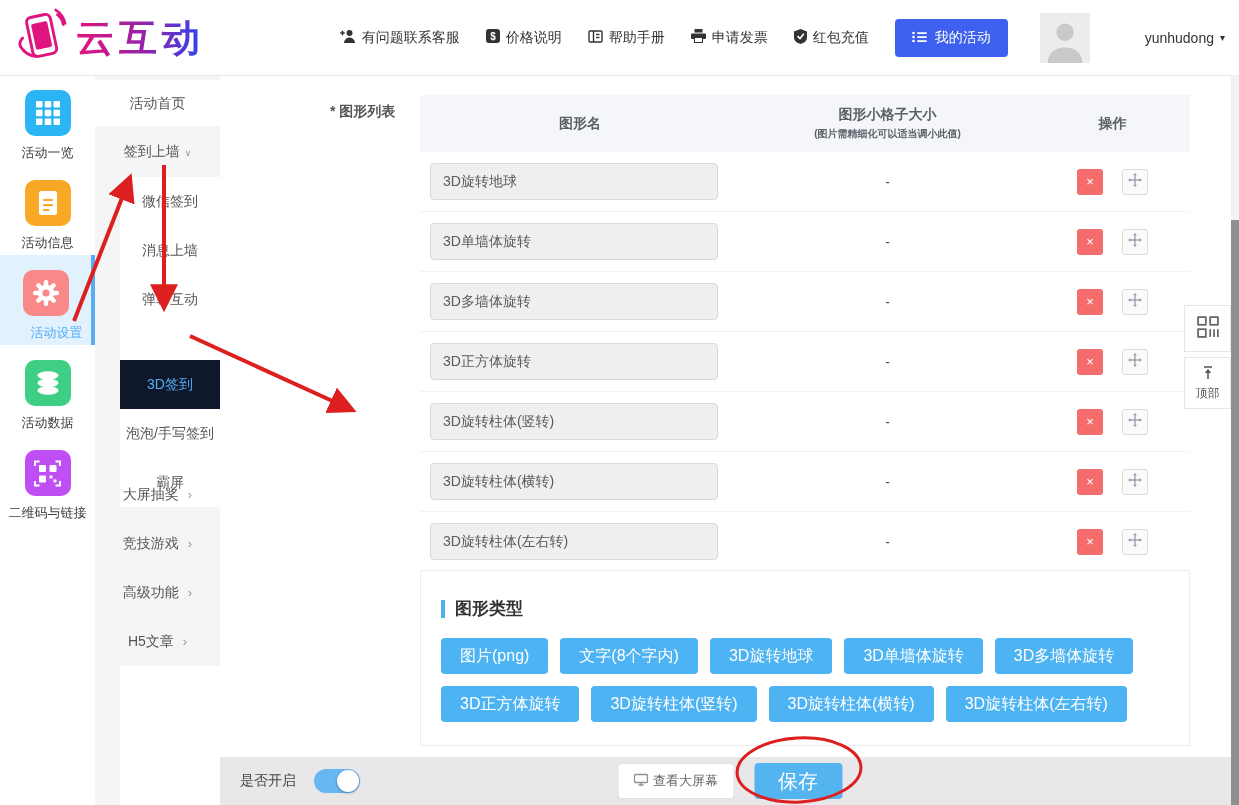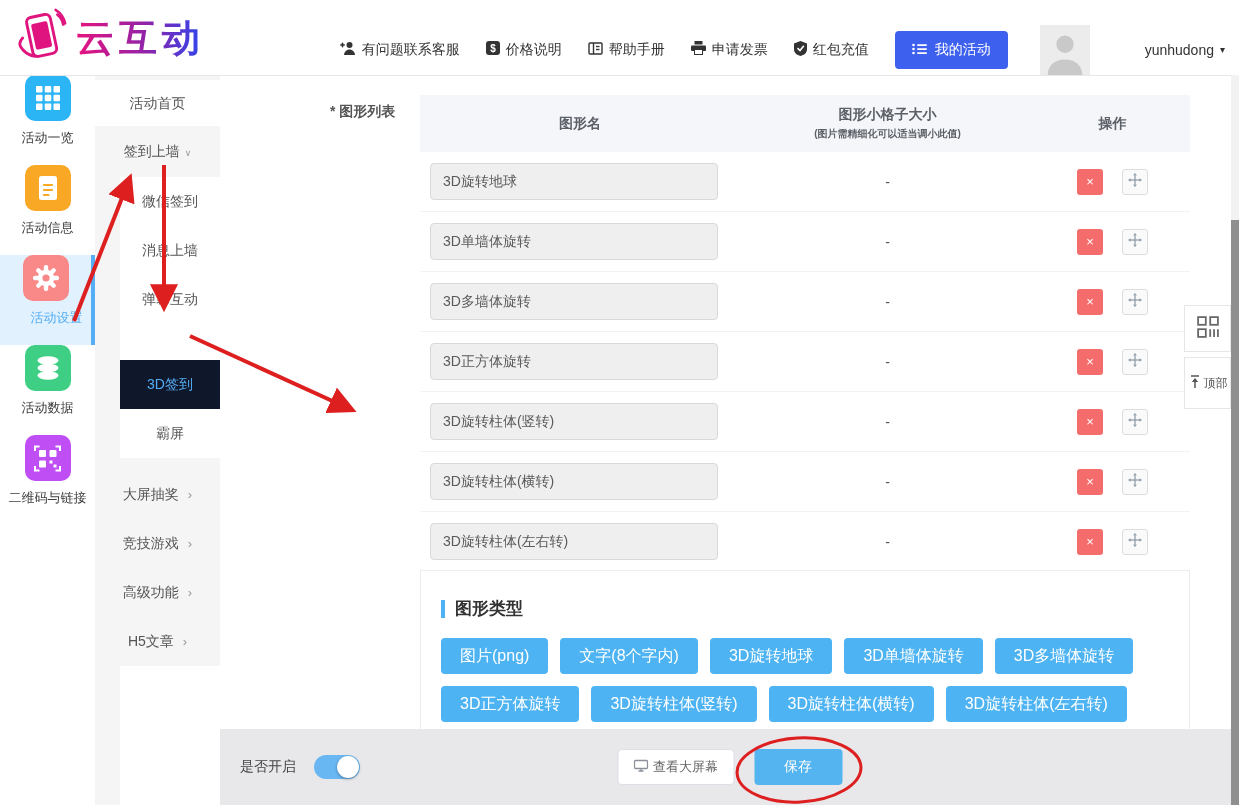--- a/index.html
+++ b/index.html
@@ -3,30 +3,30 @@
 <meta charset="utf-8">
 <style>
   html,body{margin:0;padding:0;width:1239px;height:805px;overflow:hidden;background:#fff;
     font-family:"Liberation Sans","DejaVu Sans",sans-serif;color:#555;}
   
   .header{position:absolute;top:0;left:0;width:1239px;height:75px;background:#fff;border-bottom:1px solid #e7e7e7;z-index:5;}
   .logo{position:absolute;left:12px;top:7px;display:flex;align-items:center;cursor:pointer;}
   .logo-text{font-size:38px;font-weight:bold;letter-spacing:5px;margin-left:4px;
     background:linear-gradient(90deg,#e8137e 0%,#8e24aa 55%,#2b46f0 100%);
     -webkit-background-clip:text;background-clip:text;color:transparent;}
-  .hnav{position:absolute;right:14px;top:12px;height:75px;display:flex;align-items:center;gap:26px;}
+  .hnav{position:absolute;right:14px;top:0;height:75px;display:flex;align-items:center;gap:26px;}
   .hnav-item{display:flex;align-items:center;gap:6px;font-size:14px;color:#333;cursor:pointer;white-space:nowrap;}
   .btn-myact{display:flex;align-items:center;gap:8px;background:#3d61ee;color:#fff;font-size:14px;
     border:none;border-radius:4px;padding:10px 17px;cursor:pointer;}
   .avatar{width:50px;height:50px;overflow:hidden;margin-left:6px;}
   .uname{display:flex;align-items:center;gap:6px;font-size:14px;color:#333;cursor:pointer;margin-left:29px;}
   .caret{font-size:10px;color:#333;}
   
   .sidebar{position:absolute;left:0;top:75px;width:95px;bottom:0;background:#fff;z-index:2;}
-  .side-item{height:90px;display:flex;flex-direction:column;align-items:center;box-sizing:border-box;cursor:pointer;}
+  .side-item{height:90px;display:flex;flex-direction:column;align-items:center;padding-top:15px;box-sizing:border-box;cursor:pointer;}
   .side-item.active{background:#e1f1fe;border-right:4px solid #57aef5;}
   .side-icon{width:46px;height:46px;border-radius:10px;display:flex;align-items:center;justify-content:center;}
   .side-label{margin-top:8px;font-size:13px;color:#3c3c3c;white-space:nowrap;}
   .side-item.active .side-label{color:#55aef5;margin-left:22px;}
   
   .menu{position:absolute;left:95px;top:75px;width:125px;bottom:0;background:#f5f5f6;z-index:2;font-size:14px;color:#555;}
   .menu-home{margin-top:5px;height:46px;line-height:46px;text-align:center;background:#fff;cursor:pointer;}
   .menu-grouphead{height:50px;line-height:50px;text-align:center;cursor:pointer;}
   .chev-d{font-size:9px;color:#999;margin-left:5px;}
   .chev-d::after{content:"\2228";}
@@ -61,36 +61,36 @@
   
   .type-card{position:absolute;left:200px;top:495px;width:770px;height:176px;border:1px solid #ececec;box-sizing:border-box;background:#fff;}
   .type-title{margin:26px 0 0 20px;display:flex;align-items:center;gap:10px;}
   .type-bar{width:4px;height:18px;background:#4db3f2;}
   .type-title-text{font-size:17px;font-weight:bold;color:#333;}
   .type-btns{margin:18px 20px 0;display:flex;gap:12px;}
   .type-btns.r2{margin-top:12px;}
   .type-btn{height:36px;padding:8px 19px;background:#4db3f2;color:#fff;border:none;border-radius:4px;
     font-size:16px;cursor:pointer;white-space:nowrap;font-family:"Liberation Sans","DejaVu Sans",sans-serif;}
   
-  .footer-bar{position:absolute;left:220px;right:0;bottom:0;height:76px;background:#e8e8eb;z-index:3;
+  .footer-bar{position:absolute;left:220px;right:0;bottom:0;height:48px;background:#e8e8eb;z-index:3;
     display:flex;align-items:center;padding-left:20px;box-sizing:border-box;}
   .enable-label{font-size:14px;color:#444;}
   .toggle{margin-left:18px;width:46px;height:24px;border-radius:12px;background:#68b7f3;position:relative;cursor:pointer;}
   .toggle-knob{position:absolute;right:1px;top:1px;width:22px;height:22px;border-radius:50%;background:#fff;
     box-shadow:0 1px 3px rgba(0,0,0,.35);}
   .foot-btns{position:absolute;left:50%;transform:translateX(-50%);display:flex;gap:20px;align-items:center;}
   .btn-view{height:36px;padding:0 15px;background:#fff;border:1px solid #dcdfe6;border-radius:4px;color:#666;
     font-size:13px;display:flex;align-items:center;gap:5px;cursor:pointer;font-family:"Liberation Sans","DejaVu Sans",sans-serif;}
-  .btn-save{height:36px;width:88px;background:#54b4f0;border:none;border-radius:4px;color:#fff;font-size:14px;
+  .btn-save{height:36px;width:88px;background:#54b4f0;border:none;border-radius:4px;color:#fff;font-size:20px;
     cursor:pointer;font-family:"Liberation Sans","DejaVu Sans",sans-serif;}
   
   .float-qr{position:absolute;left:1184px;top:305px;width:45px;height:45px;background:#fff;border:1px solid #e6e6e6;
     display:flex;align-items:center;justify-content:center;cursor:pointer;z-index:6;}
   .float-top{position:absolute;left:1184px;top:357px;width:45px;height:50px;background:#fff;border:1px solid #e6e6e6;
-    display:flex;flex-direction:row;align-items:center;justify-content:center;gap:2px;cursor:pointer;z-index:6;}
+    display:flex;flex-direction:column;align-items:center;justify-content:center;gap:2px;cursor:pointer;z-index:6;}
   .float-top-label{font-size:12px;color:#555;}
   .scroll-track{position:absolute;right:0;top:75px;width:8px;bottom:0;background:#f2f2f2;z-index:7;}
   .scroll-thumb{position:absolute;right:0;top:145px;width:8px;height:645px;background:#8f8f8f;}
   
   .anno{position:absolute;left:0;top:0;width:1239px;height:805px;z-index:9;pointer-events:none;}
 </style>
 </head>
 <body>
 
 <div class="header">
@@ -266,20 +266,21 @@
 <div class="menu">
   <div class="menu-home">活动首页</div>
   <div class="menu-grouphead">
     <span>签到上墙</span><span class="chev-d"></span>
   </div>
   <div class="menu-subpanel">
       <div class="menu-sub-item">微信签到</div>
       <div class="menu-sub-item">消息上墙</div>
       <div class="menu-sub-item">弹幕互动</div>
       <div class="menu-sub-item active">3D签到</div>
+      <div class="menu-sub-item">泡泡/手写签到</div>
       <div class="menu-sub-item">霸屏</div>
     </div>
   <div class="menu-groups">
       <div class="menu-group-item"><span>大屏抽奖</span><span class="chev-r"></span></div>
       <div class="menu-group-item"><span>竞技游戏</span><span class="chev-r"></span></div>
       <div class="menu-group-item"><span>高级功能</span><span class="chev-r"></span></div>
       <div class="menu-group-item"><span>H5文章</span><span class="chev-r"></span></div>
     </div>
   <div class="menu-bottom-white"></div>
 </div>

